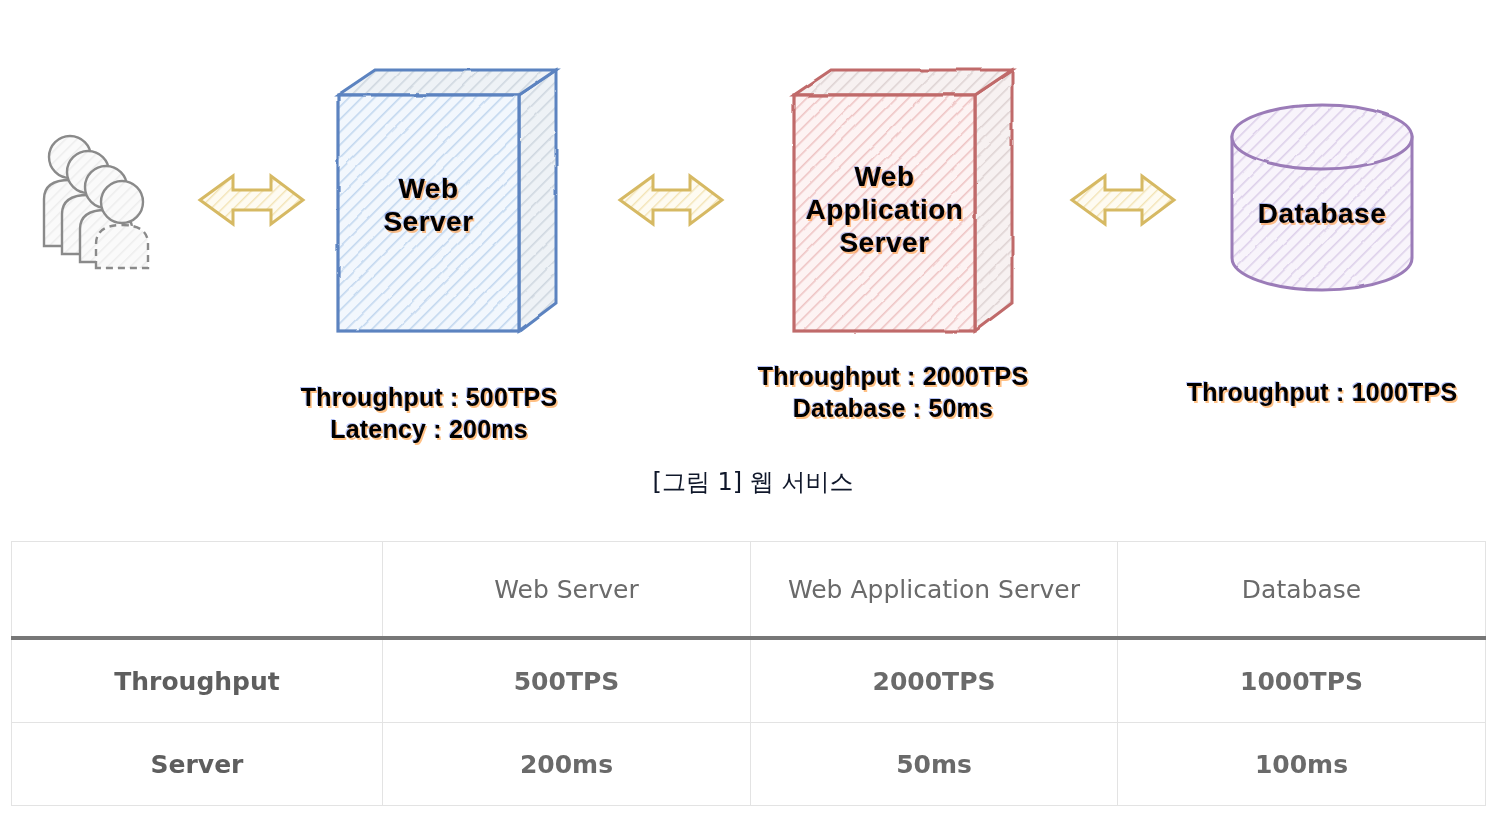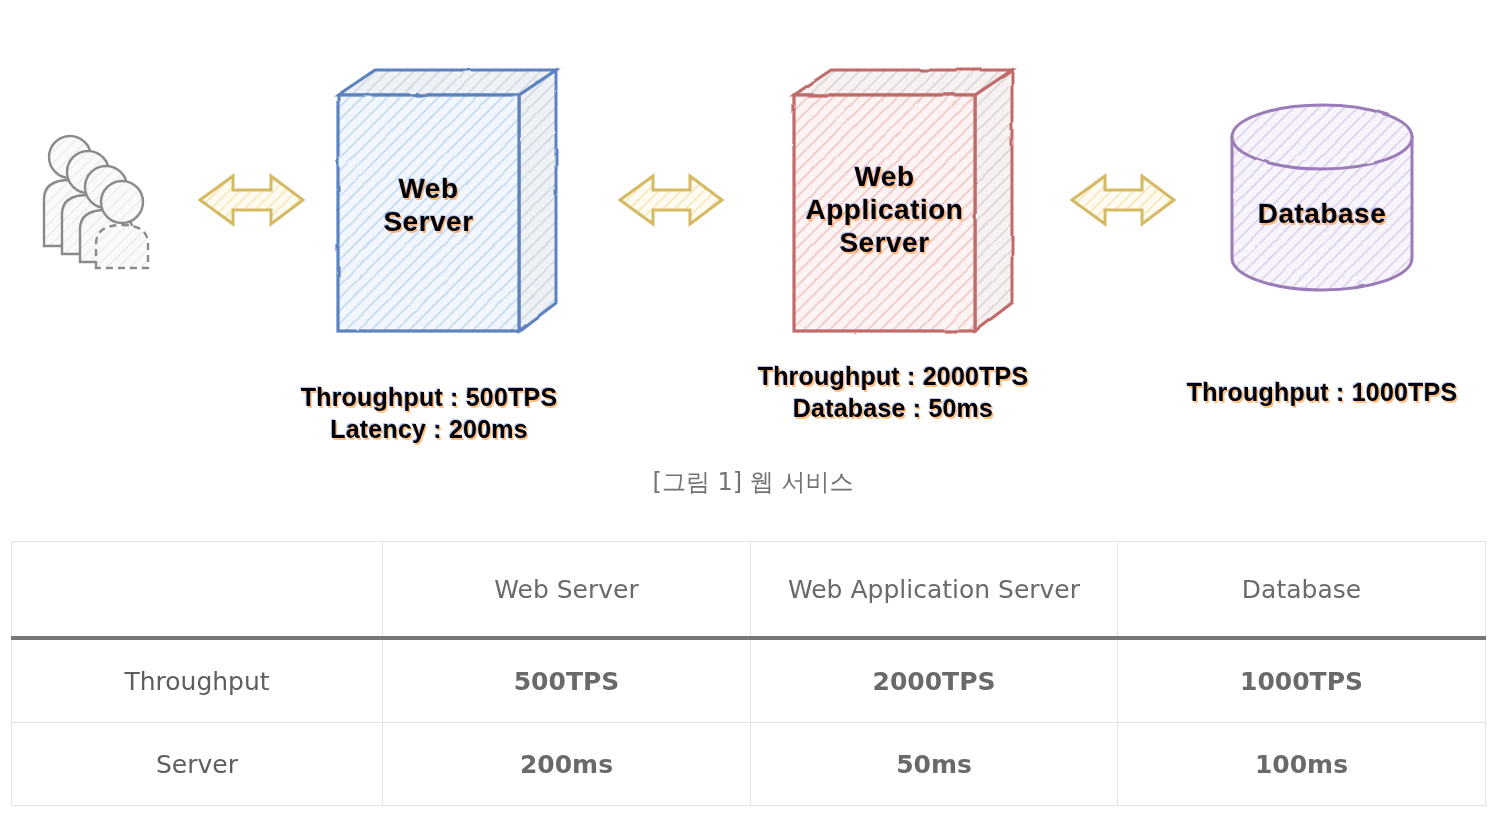--- a/index.html
+++ b/index.html
@@ -49,21 +49,21 @@
   .stat-block .stat-line { display: block; }
 
   
   #caption {
     position: absolute;
     left: 0;
     top: 466px;
     width: 1506px;
     text-align: center;
     font-size: 24px;
-    color: #737373;
+    color: #0f172a;
     font-family: "DejaVu Sans", "Liberation Sans", sans-serif;
   }
 
   
   #spec-table {
     position: absolute;
     left: 11px;
     top: 541px;
     width: 1474px;
     border-collapse: collapse;
@@ -89,21 +89,21 @@
   }
   #spec-table thead th.blank { border-bottom: 4px solid #777777; }
   #spec-table tbody td {
     height: 80px;
     font-size: 25px;
     font-weight: bold;
   }
   #spec-table tbody th {
     height: 80px;
     font-size: 25px;
-    font-weight: normal;
+    font-weight: bold;
     color: #5e5e5e;
   }
 </style>
 </head>
 <body>
 
 <div id="diagram">
 
   <svg width="1506" height="450" viewBox="0 0 1506 450" style="position:absolute;left:0;top:0;">
     <defs>

